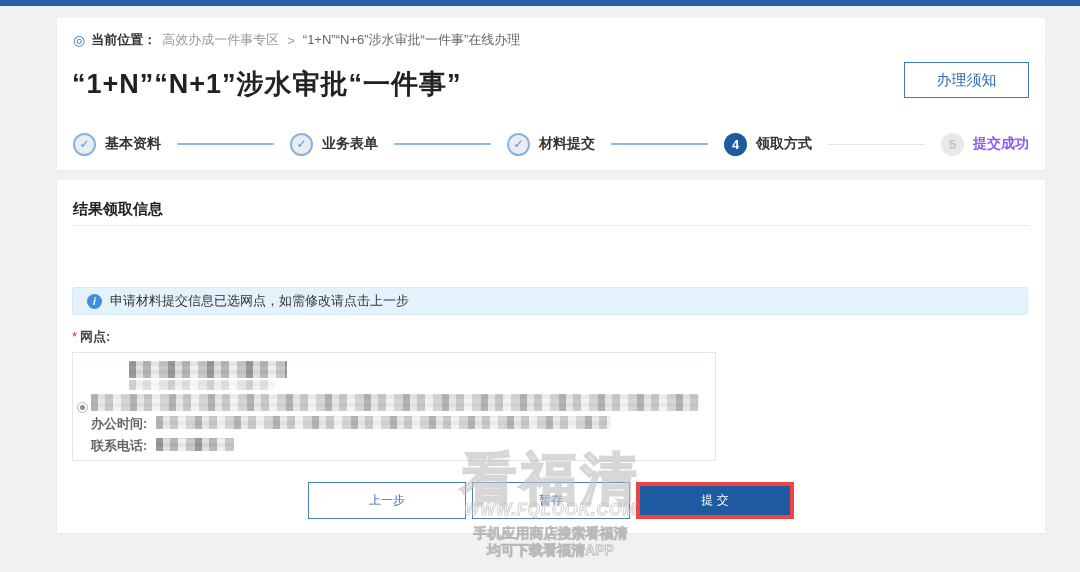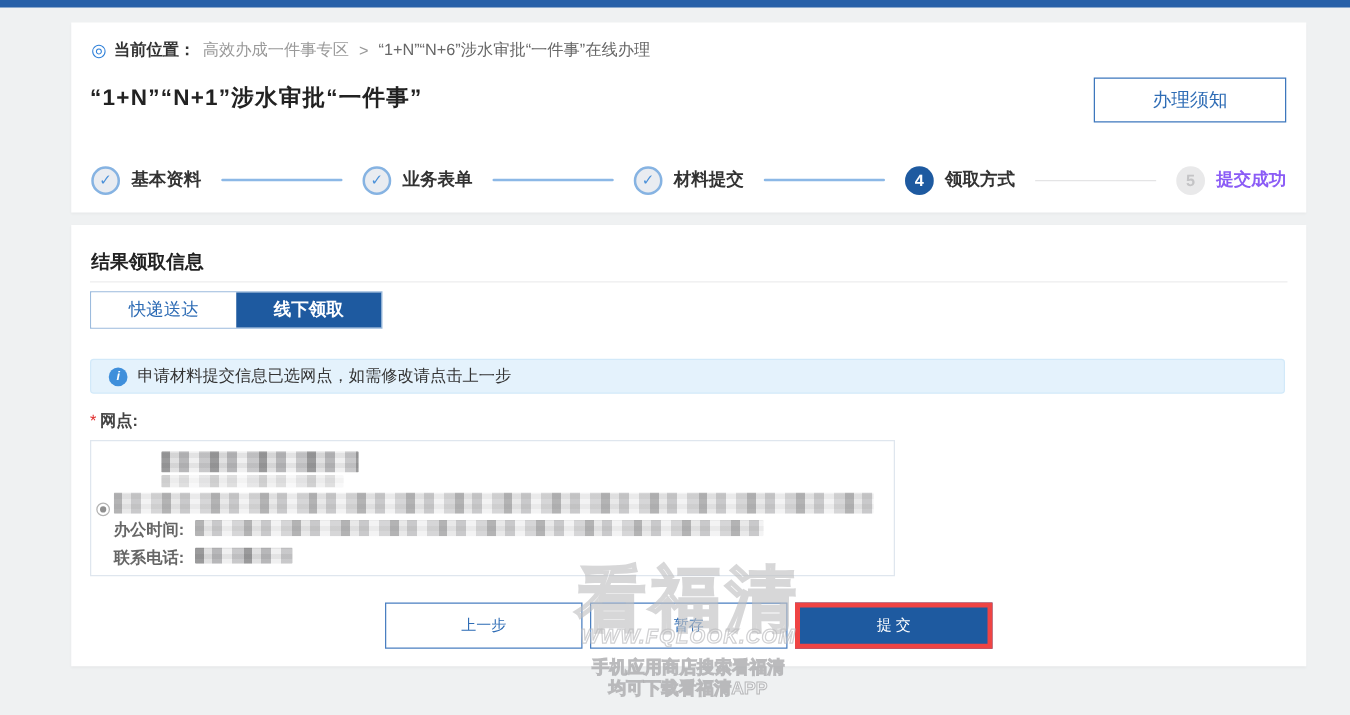--- a/index.html
+++ b/index.html
@@ -19,23 +19,23 @@
 
   
   .breadcrumb { position:absolute; left:16px; top:13px; display:flex; align-items:center; font-size:13px; }
   .pin-icon { color:#2f80d9; font-size:14px; margin-right:6px; line-height:1; }
   .crumb-label { font-weight:700; color:#333; margin-right:6px; }
   .crumb-item1 { color:#999; }
   .crumb-sep { color:#999; margin:0 8px; }
   .crumb-item2 { color:#666; }
 
   
-  .page-title { position:absolute; left:15px; top:48px; font-size:18px; font-weight:700; color:#222; letter-spacing:1px; }
+  .page-title { position:absolute; left:15px; top:48px; font-size:27px; font-weight:700; color:#222; letter-spacing:1px; }
   .notice-btn {
-    position:absolute; right:16px; top:44px; width:154px; height:36px;
+    position:absolute; right:16px; top:44px; width:125px; height:36px;
     background:#fff; border:1px solid #3d77bd; color:#2e6cb5;
     font-size:15px; display:flex; align-items:center; justify-content:center; cursor:pointer;
   }
 
   
   .stepper { position:absolute; left:16px; right:16px; top:112px; height:28px; display:flex; align-items:center; }
   .step { display:flex; align-items:center; }
   .step-circle {
     width:23px; height:23px; border-radius:50%; display:flex; align-items:center; justify-content:center;
     font-size:13px; flex:0 0 auto;
@@ -162,24 +162,20 @@
       <span class="step-label upcoming">提交成功</span>
     </div>
   </div>
 </div>
 
 <div class="card content-card">
 
   <div class="section-heading">结果领取信息</div>
   <div class="heading-divider"></div>
 
-  <div class="tabs">
-    <div class="tab unselected">快递送达</div>
-    <div class="tab selected">线下领取</div>
-  </div>
 
   <div class="banner">
     <span class="info-icon">i</span>
     <span>申请材料提交信息已选网点，如需修改请点击上一步</span>
   </div>
 
   <div class="field-label">
     <span class="required-mark">*</span><span>网点:</span>
   </div>
 

